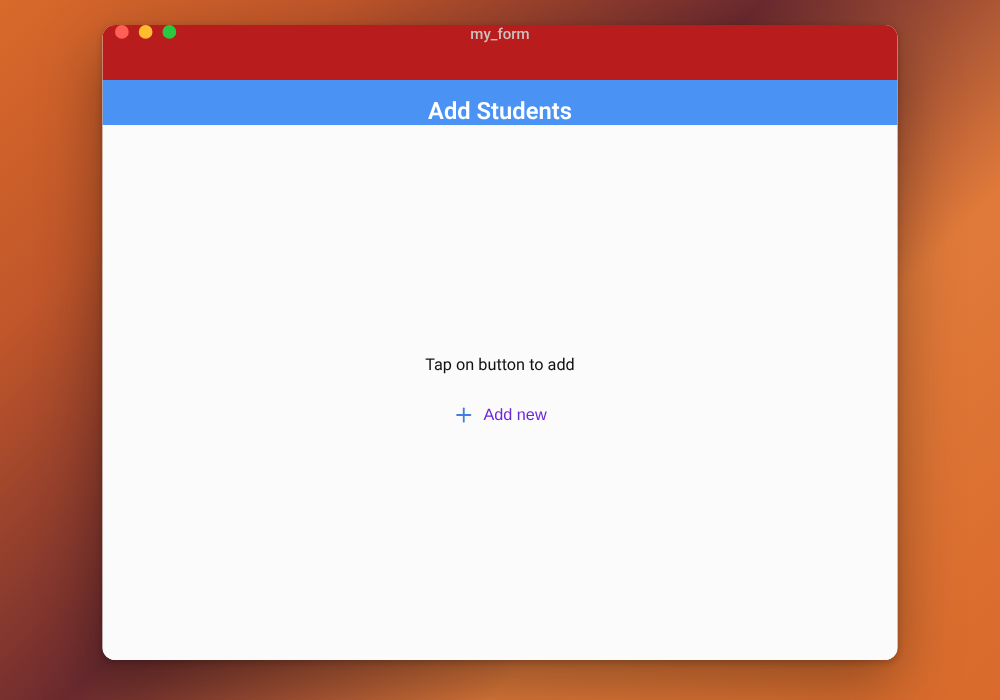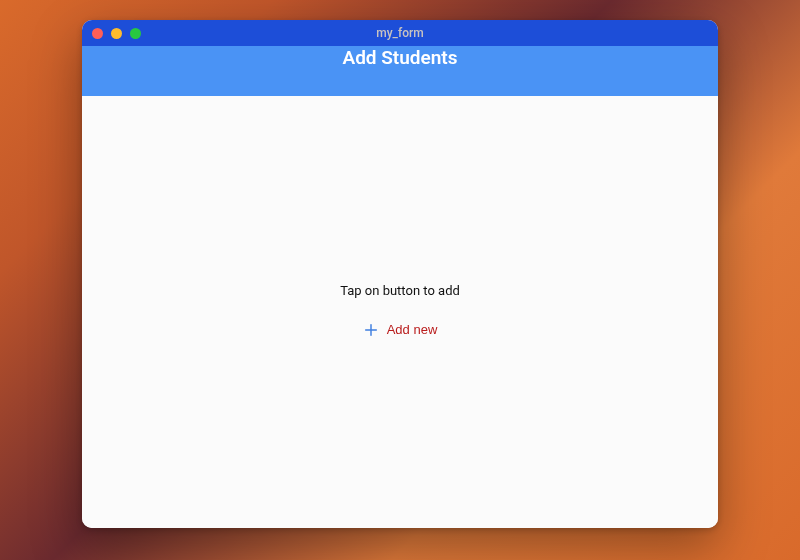--- a/index.html
+++ b/index.html
@@ -16,24 +16,24 @@
     width: 636px;
     height: 508px;
     background: #ffffff;
     border-radius: 10px;
     box-shadow: 0 20px 50px rgba(0,0,0,0.35), 0 2px 6px rgba(0,0,0,0.2);
     overflow: hidden;
     display: flex;
     flex-direction: column;
   }
   .titlebar {
-    height: 26px;
-    background: #1d4ed8;
+    height: 44px;
+    background: #b91c1c;
     display: flex;
-    align-items: center;
+    align-items: flex-start;
     position: relative;
     flex: 0 0 auto;
   }
   .traffic-lights {
     display: flex;
     gap: 8px;
     margin-left: 10px;
   }
   .light {
     width: 11px; height: 11px; border-radius: 50%;
@@ -44,24 +44,24 @@
   .titlebar-title {
     position: absolute;
     left: 0; right: 0;
     text-align: center;
     font-size: 12px;
     color: #c9c3c0;
     font-weight: 500;
     pointer-events: none;
   }
   .appbar {
-    height: 50px;
+    height: 36px;
     background: #4a93f5;
     display: flex;
-    align-items: flex-start;
+    align-items: flex-end;
     justify-content: center;
     position: relative;
     flex: 0 0 auto;
   }
   .appbar-title {
     color: #ffffff;
     font-size: 19px;
     font-weight: 600;
   }
   .appbar-action {
@@ -91,21 +91,21 @@
     color: #111111;
     margin-bottom: 6px;
   }
   .add-btn {
     display: inline-flex;
     align-items: center;
     gap: 8px;
     background: none;
     border: none;
     cursor: pointer;
-    color: #b91c1c;
+    color: #6d28d9;
     font-size: 13px;
     font-weight: 500;
     padding: 4px 6px;
   }
   .add-btn svg { display: block; }
 </style>
 </head>
 <body>
 
 <div class="window">

